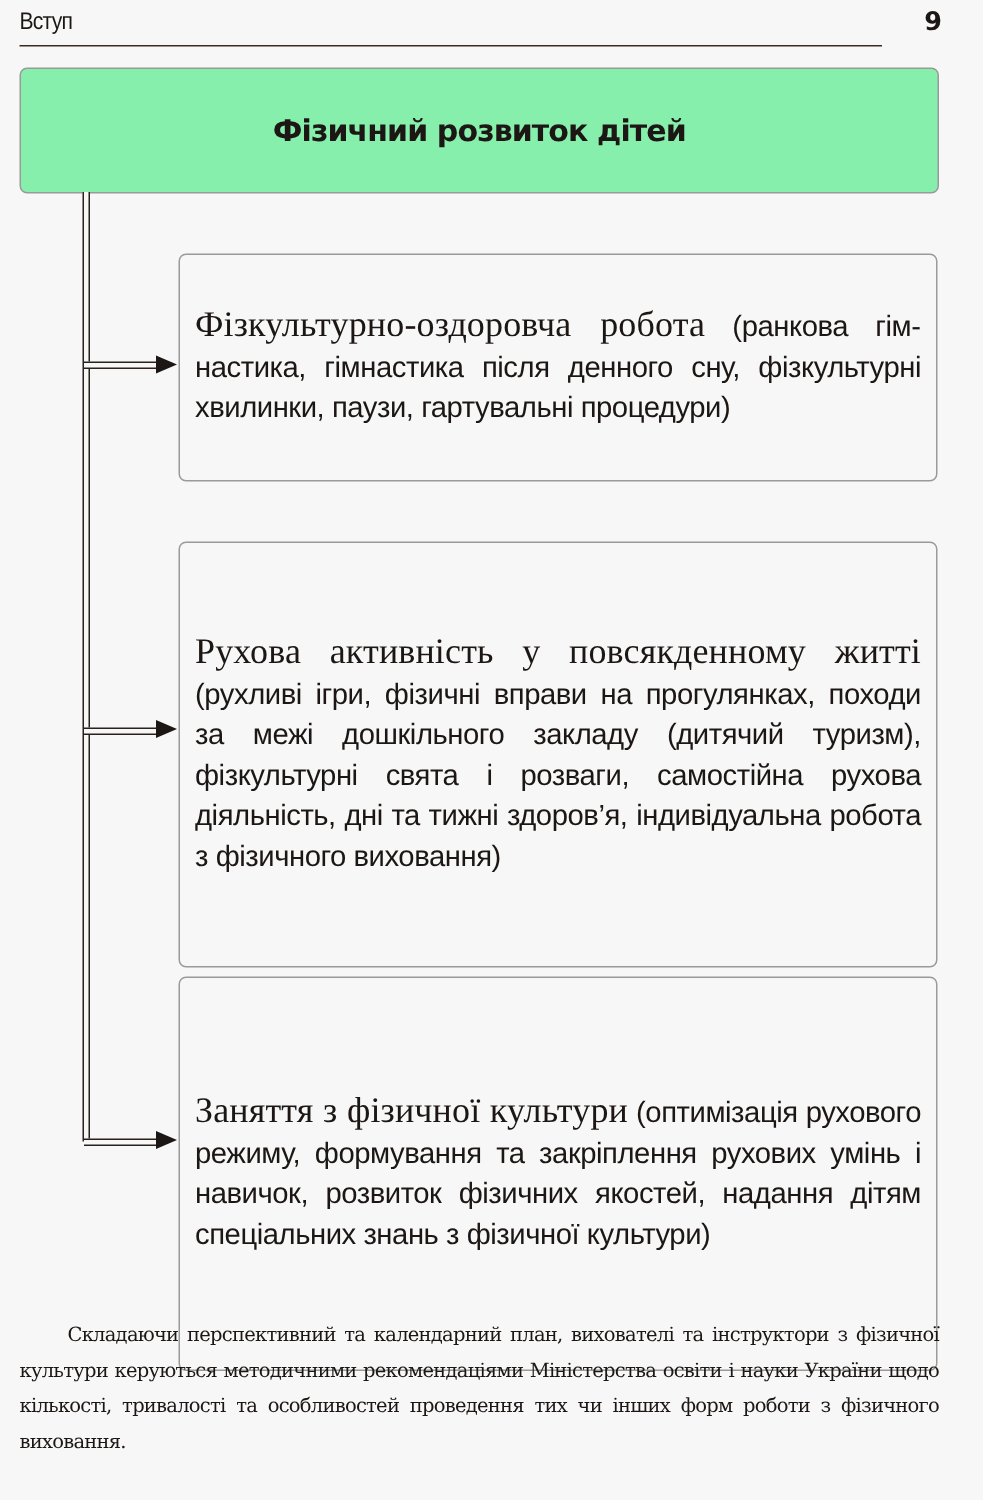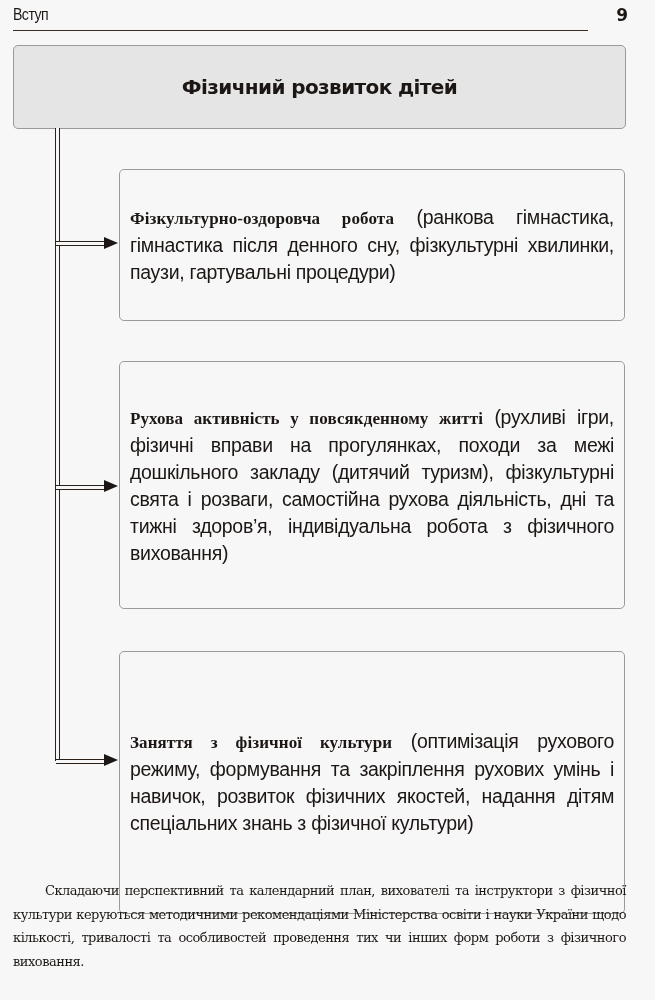--- a/index.html
+++ b/index.html
@@ -16,21 +16,21 @@
     .page-num {
       position: absolute; right: 27px; top: 5px;
       font-family: "DejaVu Sans", sans-serif; font-size: 17px; font-weight: bold;
     }
     .head-rule {
       position: absolute; left: 13px; top: 30px; width: 575px; height: 0;
       border-top: 1.5px solid #3a2c22;
     }
     .title-box {
       position: absolute; left: 13px; top: 45px; width: 611px; height: 82px;
-      background: #e5e5e5; border: 1.5px solid #9a9a9a; border-radius: 5px;
+      background: #86efac; border: 1.5px solid #9a9a9a; border-radius: 5px;
       display: flex; align-items: center; justify-content: center;
     }
     .title-box span {
       font-family: "DejaVu Sans", sans-serif; font-weight: bold; font-size: 20px;
       letter-spacing: -0.6px;
     }
     .trunk {
       position: absolute; left: 55px; top: 128px; width: 3px; height: 633px;
       border-left: 1.5px solid #2b211b; border-right: 1.5px solid #2b211b;
       background: #f7f7f7;
@@ -50,21 +50,21 @@
       background: #f7f7f7; border: 1.5px solid #9a9a9a; border-radius: 5px;
       box-sizing: border-box; padding: 0 10px 0 10px;
       display: flex; align-items: center;
     }
     .card p {
       margin: 0; font-family: "Liberation Sans", sans-serif; font-size: 19.5px;
       line-height: 27px; text-align: justify; hyphens: manual;
       letter-spacing: -0.3px;
     }
     .card b {
-      font-family: "Liberation Serif", serif; font-weight: bold; font-size: 17px;
+      font-family: "Liberation Serif", serif; font-weight: normal; font-size: 24px;
       letter-spacing: 0.1px;
     }
     .body-text {
       position: absolute; left: 13px; top: 879px; width: 613px;
       font-family: "DejaVu Serif", serif; font-size: 13px; line-height: 23.5px;
       text-align: justify; letter-spacing: -0.5px; margin: 0;
     }
     .body-text .indent { display: inline-block; width: 32px; }
   </style>
 </head>
@@ -86,21 +86,21 @@
 <div class="branch" style="top:485px;"></div>
 <div class="arrowhead" style="left:104px; top:480px;"></div>
 
 <div class="branch" style="top:759px;"></div>
 <div class="arrowhead" style="left:104px; top:754px;"></div>
 
 <div class="card" style="top:169px; height:152px;">
   <p><b>Фізкультурно-оздоровча робота</b><span> (ранкова гім­настика, гімнастика після денного сну, фізкультур­ні хвилинки, паузи, гартувальні процедури)</span></p>
 </div>
 
-<div class="card" style="top:361px; height:248px;">
+<div class="card" style="top:361px; height:284px;">
   <p><b>Рухова активність у повсякденному житті</b><span> (рухливі ігри, фізичні вправи на прогулянках, по­ходи за межі дошкільного закладу (дитячий ту­ризм), фізкультурні свята і розваги, самостійна рухова діяльність, дні та тижні здоров’я, індивіду­альна робота з фізичного виховання)</span></p>
 </div>
 
 <div class="card" style="top:651px; height:263px;">
   <p><b>Заняття з фізичної культури</b><span> (оптимізація ру­хового режиму, формування та закріплення ру­хових умінь і навичок, розвиток фізичних якос­тей, надання дітям спеціальних знань з фізичної культури)</span></p>
 </div>
 
 <p class="body-text"><span class="indent"></span><span>Складаючи перспективний та календарний план, вихователі та інструктори з фізичної культури керуються методичними реко­мендаціями Міністерства освіти і науки України щодо кількості, тривалості та особливостей проведення тих чи інших форм роботи з фізичного виховання.</span></p>
 
 </body></html>

